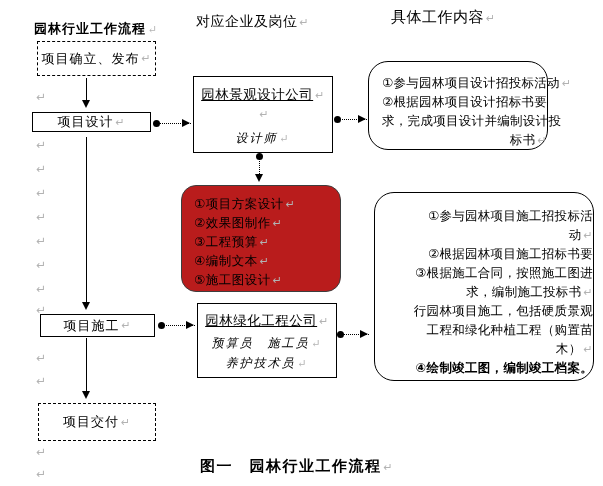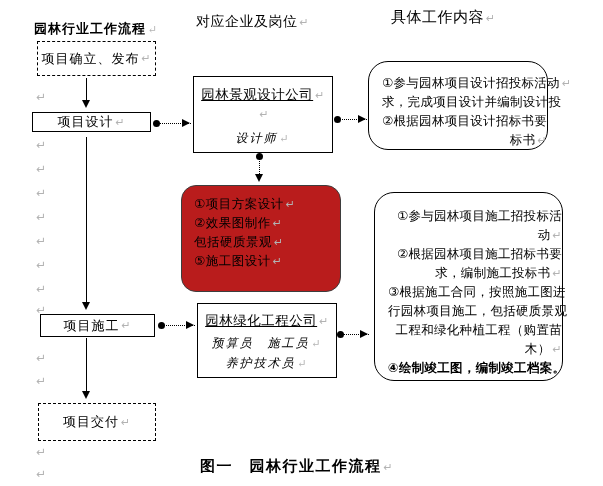--- a/index.html
+++ b/index.html
@@ -113,44 +113,45 @@
     </div>
 
   <div class="company" style="left:193px;top:76px;width:140px;height:77px;">
     <span class="name"><span class="nm">园林景观设计公司</span><span class="pm">↵</span></span>
     <span class="pm-line"><span class="pm">↵</span></span>
     <span class="role"><span>设计师</span><span class="pm">↵</span></span>
   </div>
 
   <div class="rbox work-box work1" style="left:368px;top:61px;width:180px;height:89px;">
     <div class="line"><span>①参与园林项目设计招投标活动</span><span class="pm">↵</span></div>
+    <div class="line"><span>②根据园林项目设计招标书要</span></div>
     <div class="line"><span>求，完成项目设计并编制设计投</span></div>
-    <div class="line"><span>②根据园林项目设计招标书要</span></div>
     <div class="line"><span>标书</span><span class="pm">↵</span></div>
   </div>
 
   <div class="rbox task-box" style="left:181px;top:185px;width:160px;height:107px;background:#b91c1c;border-color:#3d3d3d;">
     <div class="line"><span>①项目方案设计</span><span class="pm">↵</span></div>
     <div class="line"><span>②效果图制作</span><span class="pm">↵</span></div>
-    <div class="line"><span>包括硬质景观</span><span class="pm">↵</span></div>
+    <div class="line"><span>③工程预算</span><span class="pm">↵</span></div>
+    <div class="line"><span>④编制文本</span><span class="pm">↵</span></div>
     <div class="line"><span>⑤施工图设计</span><span class="pm">↵</span></div>
   </div>
 
   <div class="company" style="left:197px;top:303px;width:140px;height:75px;">
     <span class="name" style="margin-top:8px;"><span class="nm">园林绿化工程公司</span><span class="pm">↵</span></span>
     <span class="role" style="margin-top:5px;"><span>预算员　施工员</span><span class="pm">↵</span></span>
     <span class="role" style="margin-top:3px;"><span>养护技术员</span><span class="pm">↵</span></span>
   </div>
 
-  <div class="rbox work-box work2" style="left:374px;top:192px;width:189px;height:189px;">
+  <div class="rbox work-box work2" style="left:374px;top:192px;width:220px;height:189px;">
     <div class="line"><span>①参与园林项目施工招投标活</span></div>
     <div class="line"><span>动</span><span class="pm">↵</span></div>
     <div class="line"><span>②根据园林项目施工招标书要</span></div>
+    <div class="line"><span>③根据施工合同，按照施工图进</span></div>
     <div class="line"><span>求，编制施工投标书</span><span class="pm">↵</span></div>
-    <div class="line"><span>③根据施工合同，按照施工图进</span></div>
     <div class="line"><span>行园林项目施工，包括硬质景观</span></div>
     <div class="line"><span>工程和绿化种植工程（购置苗</span></div>
     <div class="line"><span>木）</span><span class="pm">↵</span></div>
     <div class="line blurry"><span>④绘制竣工图，编制竣工档案。</span></div>
   </div>
 
   <div class="hdr caption"><span>图一　园林行业工作流程</span><span class="pm">↵</span></div>
 
   <span class="mpm" style="top:91px;">↵</span>
   <span class="mpm" style="top:139px;">↵</span>

